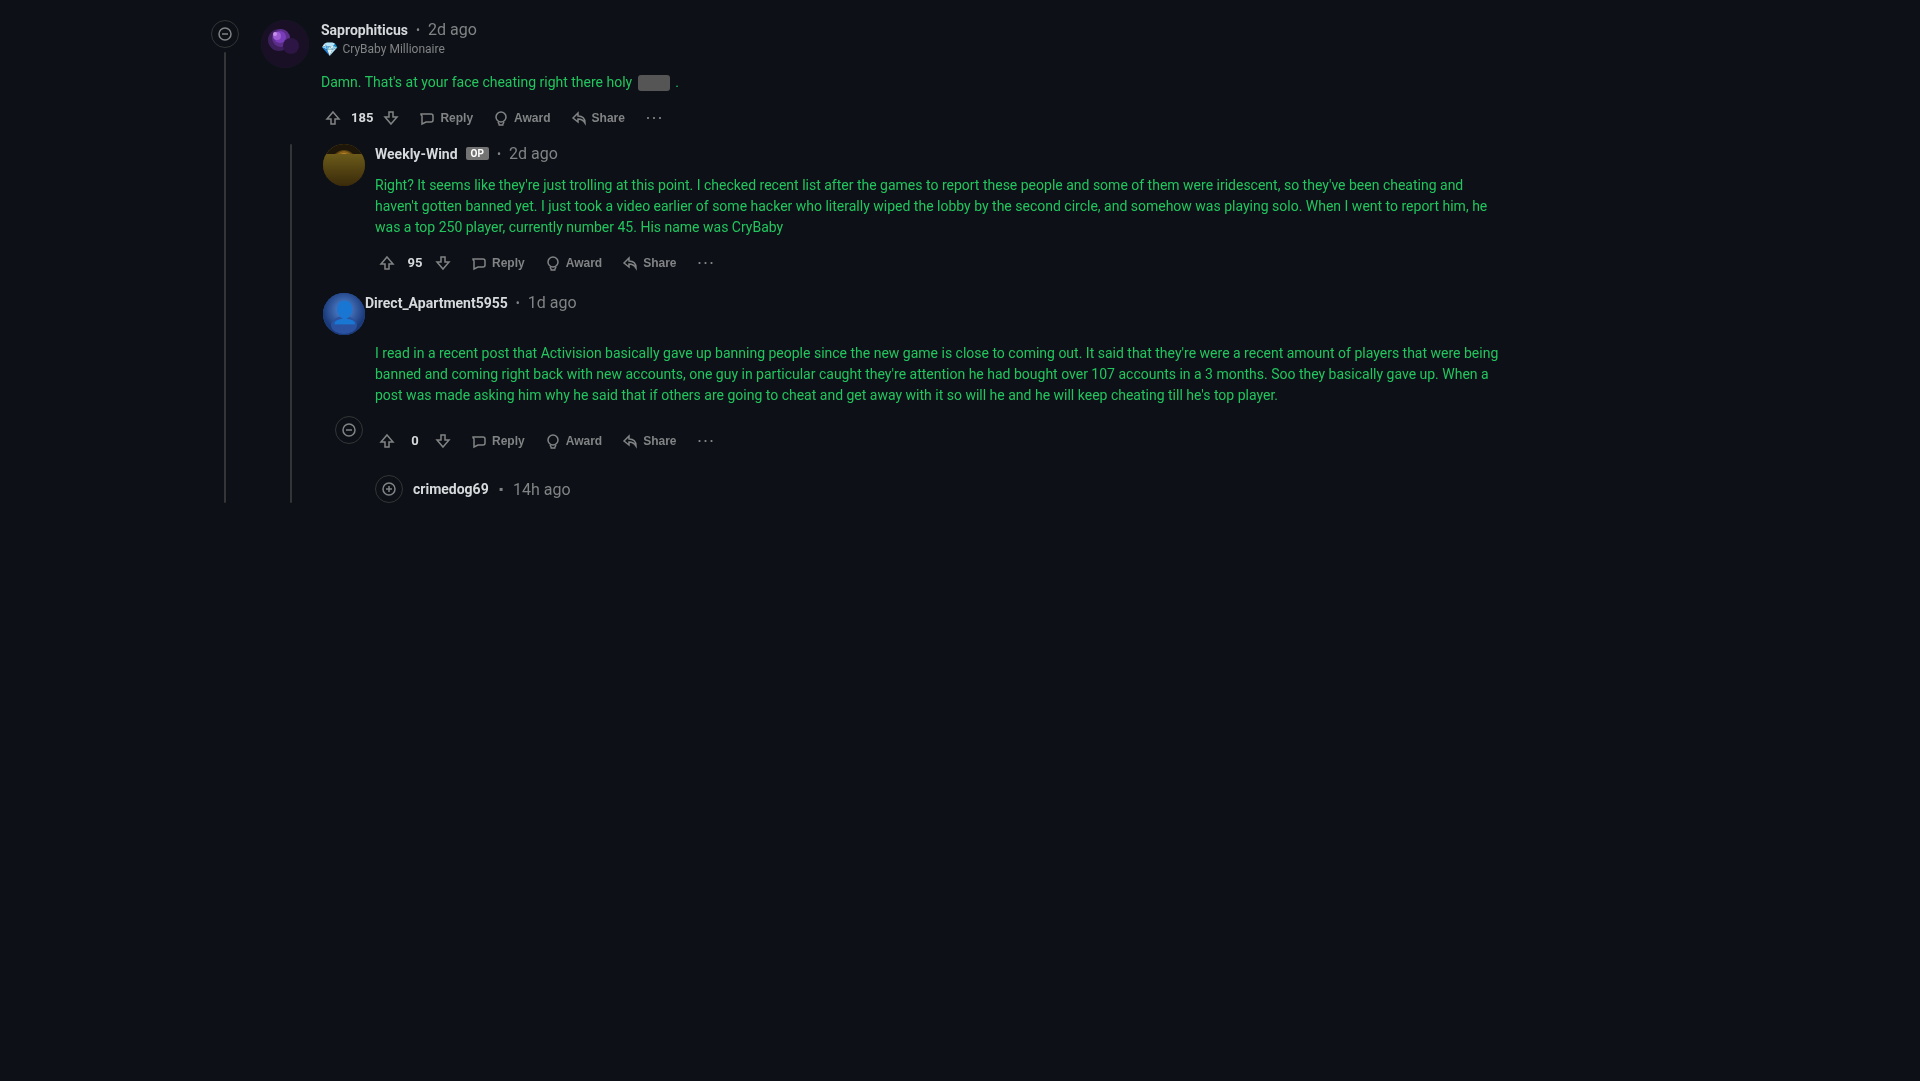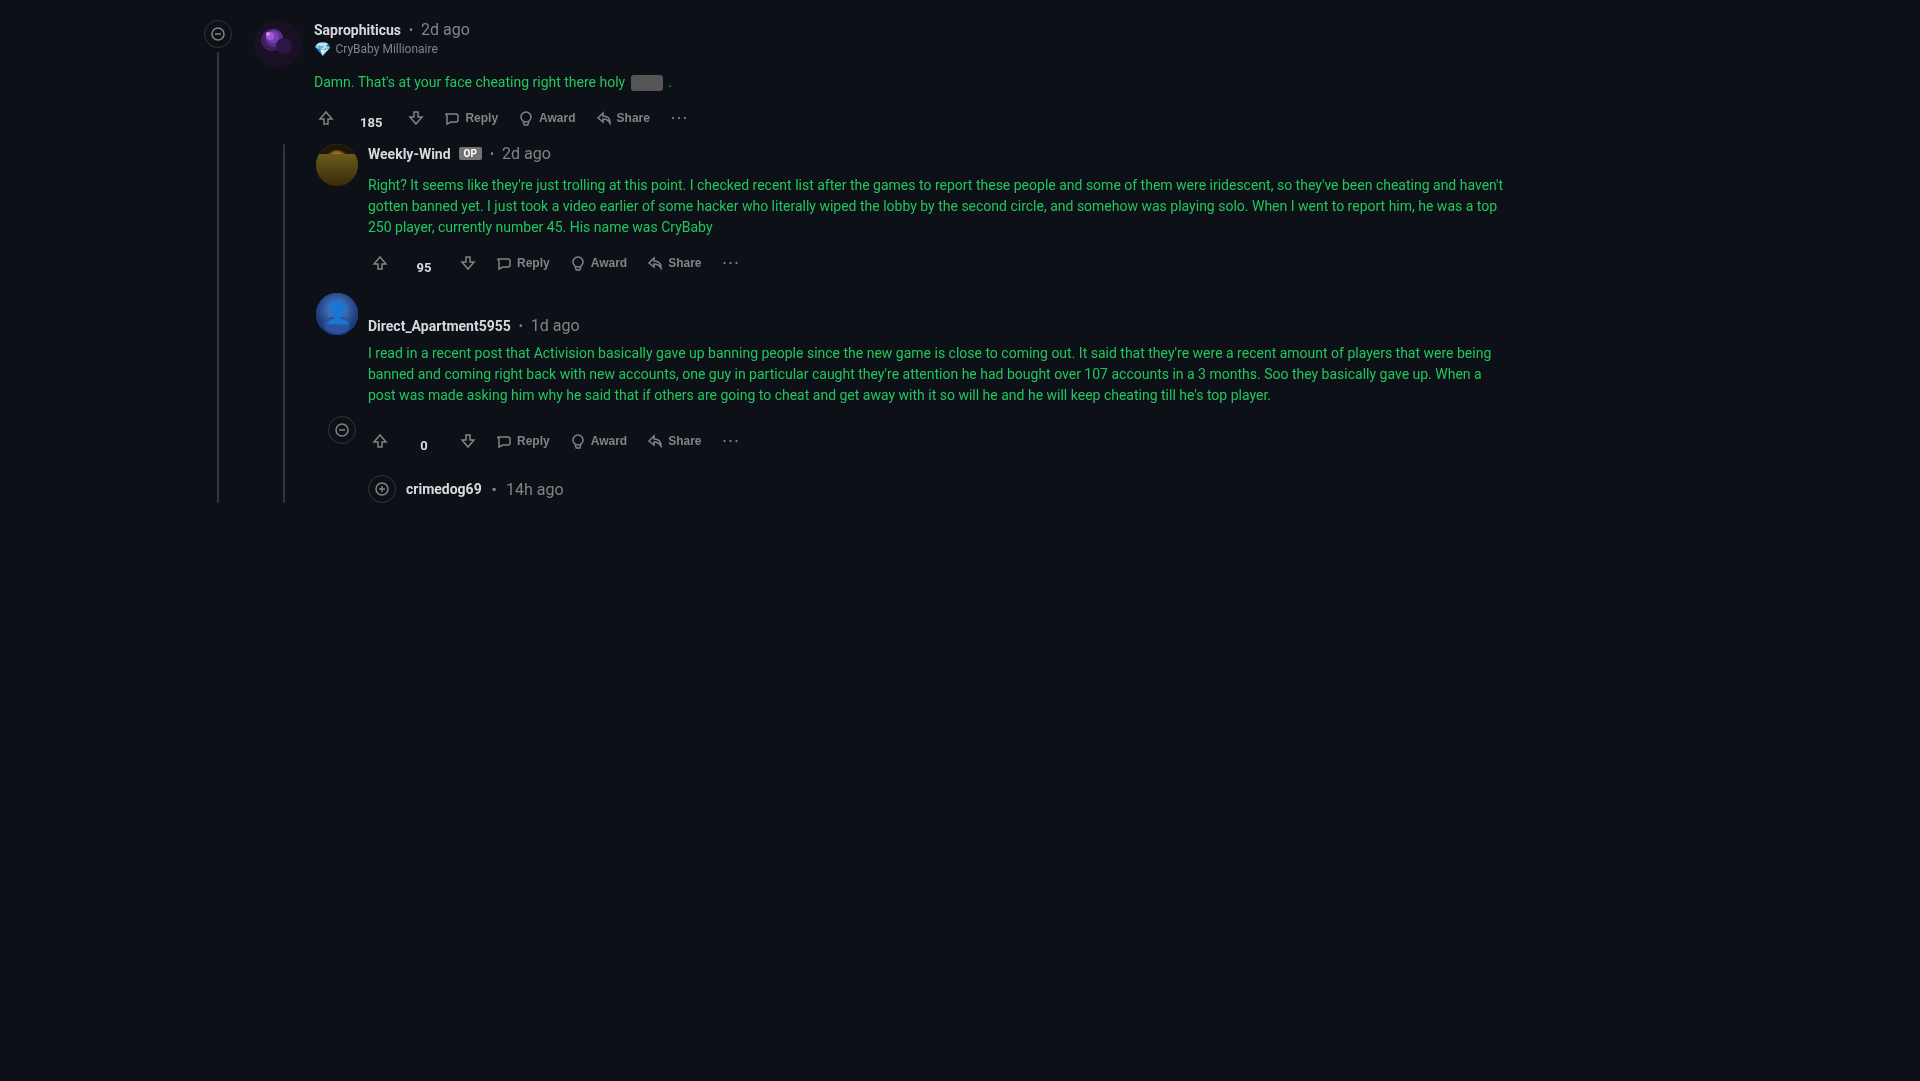--- a/index.html
+++ b/index.html
@@ -8,21 +8,21 @@
       background-color: #0d1117;
       color: #d7dadc;
       font-family: -apple-system, BlinkMacSystemFont, 'Segoe UI', Roboto, sans-serif;
       font-size: 14px;
       min-height: 1081px;
       width: 1920px;
       overflow-x: hidden;
     }
 
     .page-wrapper {
-      padding: 20px 9px;
+      padding: 20px 16px;
       max-width: 1920px;
     }
 
     .comment-thread {
       padding-left: 185px;
       padding-right: 400px;
     }
 
     
     .comment-top {
@@ -148,22 +148,22 @@
 
     .action-bar {
       display: flex;
       align-items: center;
       gap: 4px;
       margin-top: 10px;
     }
 
     .vote-section {
       display: flex;
-      align-items: flex-end;
-      gap: 22px;
+      align-items: center;
+      gap: 6px;
       margin-right: 4px;
     }
 
     .vote-btn {
       background: none;
       border: none;
       cursor: pointer;
       color: #818384;
       font-size: 16px;
       padding: 4px;
@@ -264,22 +264,21 @@
       flex: 1;
     }
 
     
     .direct-section {
       margin-top: 8px;
     }
 
     .direct-header {
       display: flex;
-      align-items: flex-end;
-      gap: 10px;
+      align-items: flex-start;
       margin-bottom: 8px;
     }
 
     
     .crimedog-section {
       display: flex;
       align-items: center;
       gap: 10px;
       margin-top: 12px;
       padding-left: 52px;

